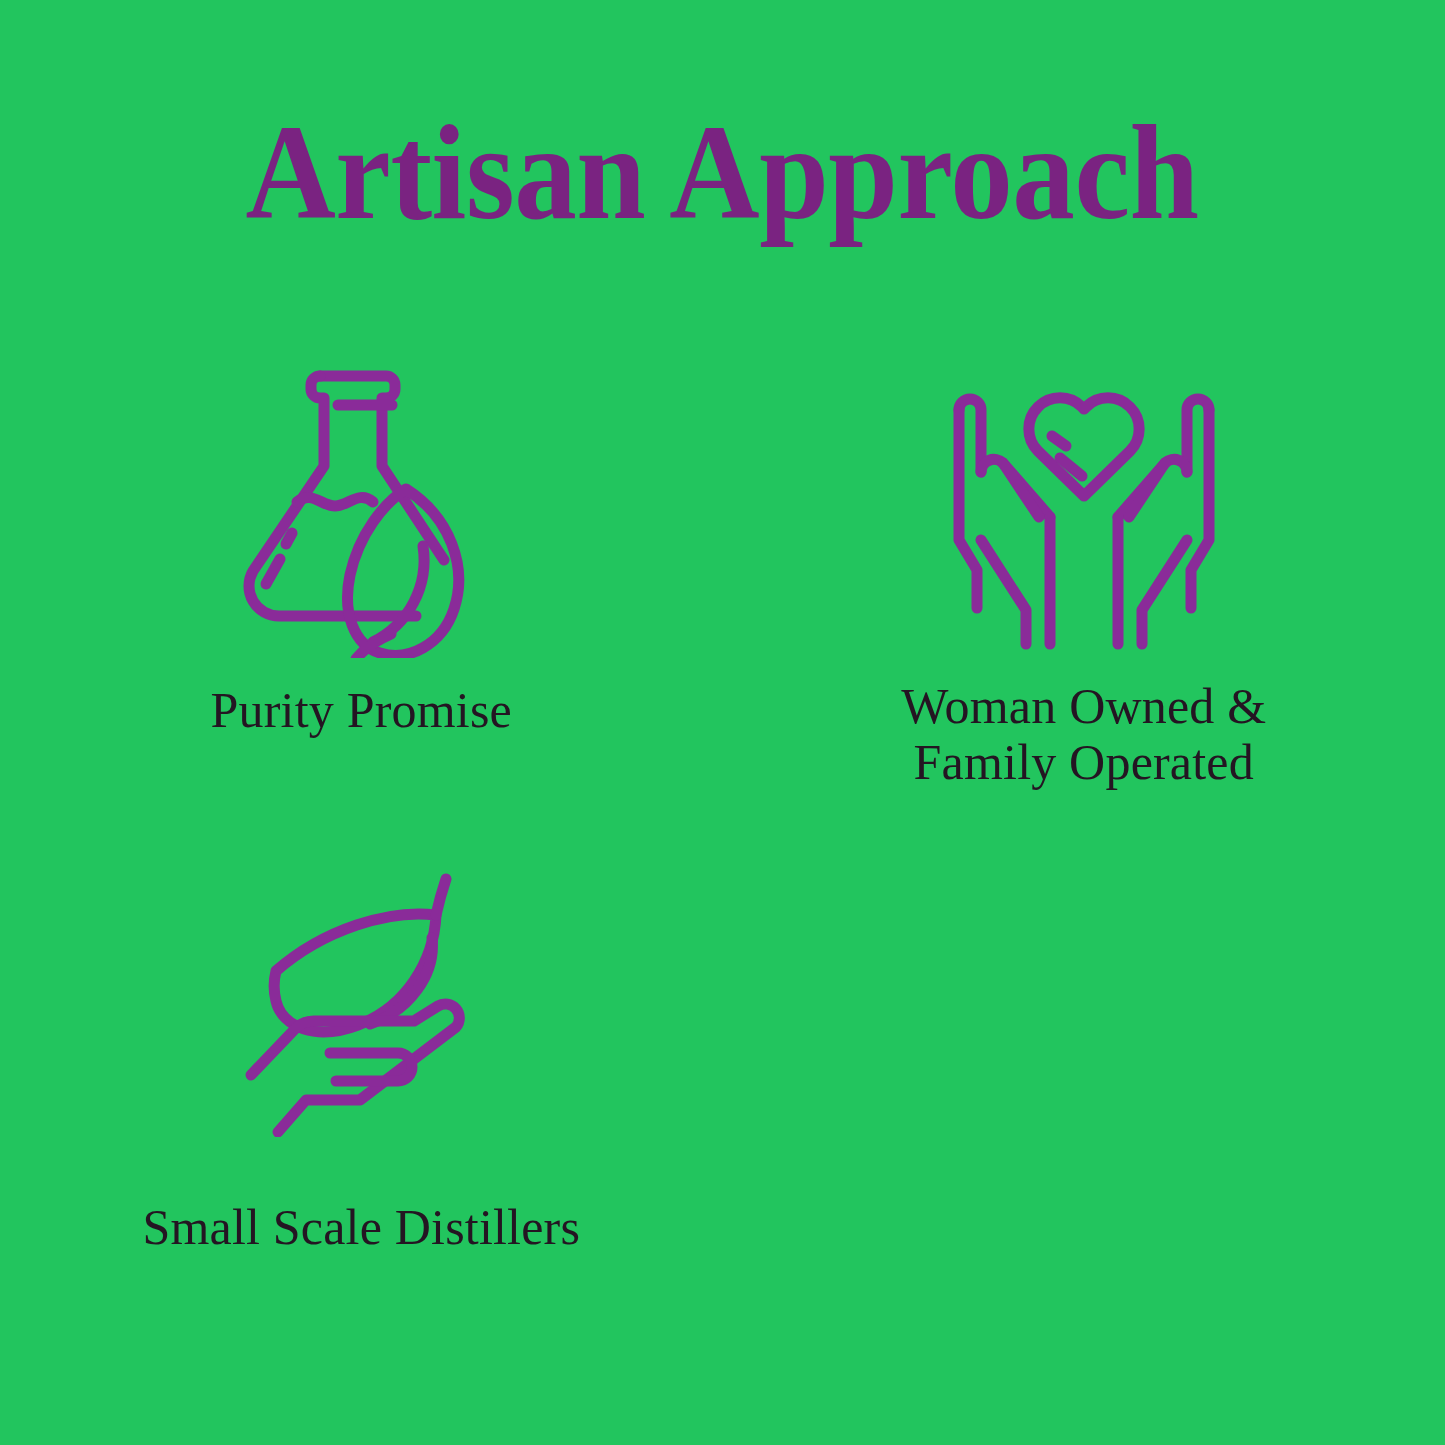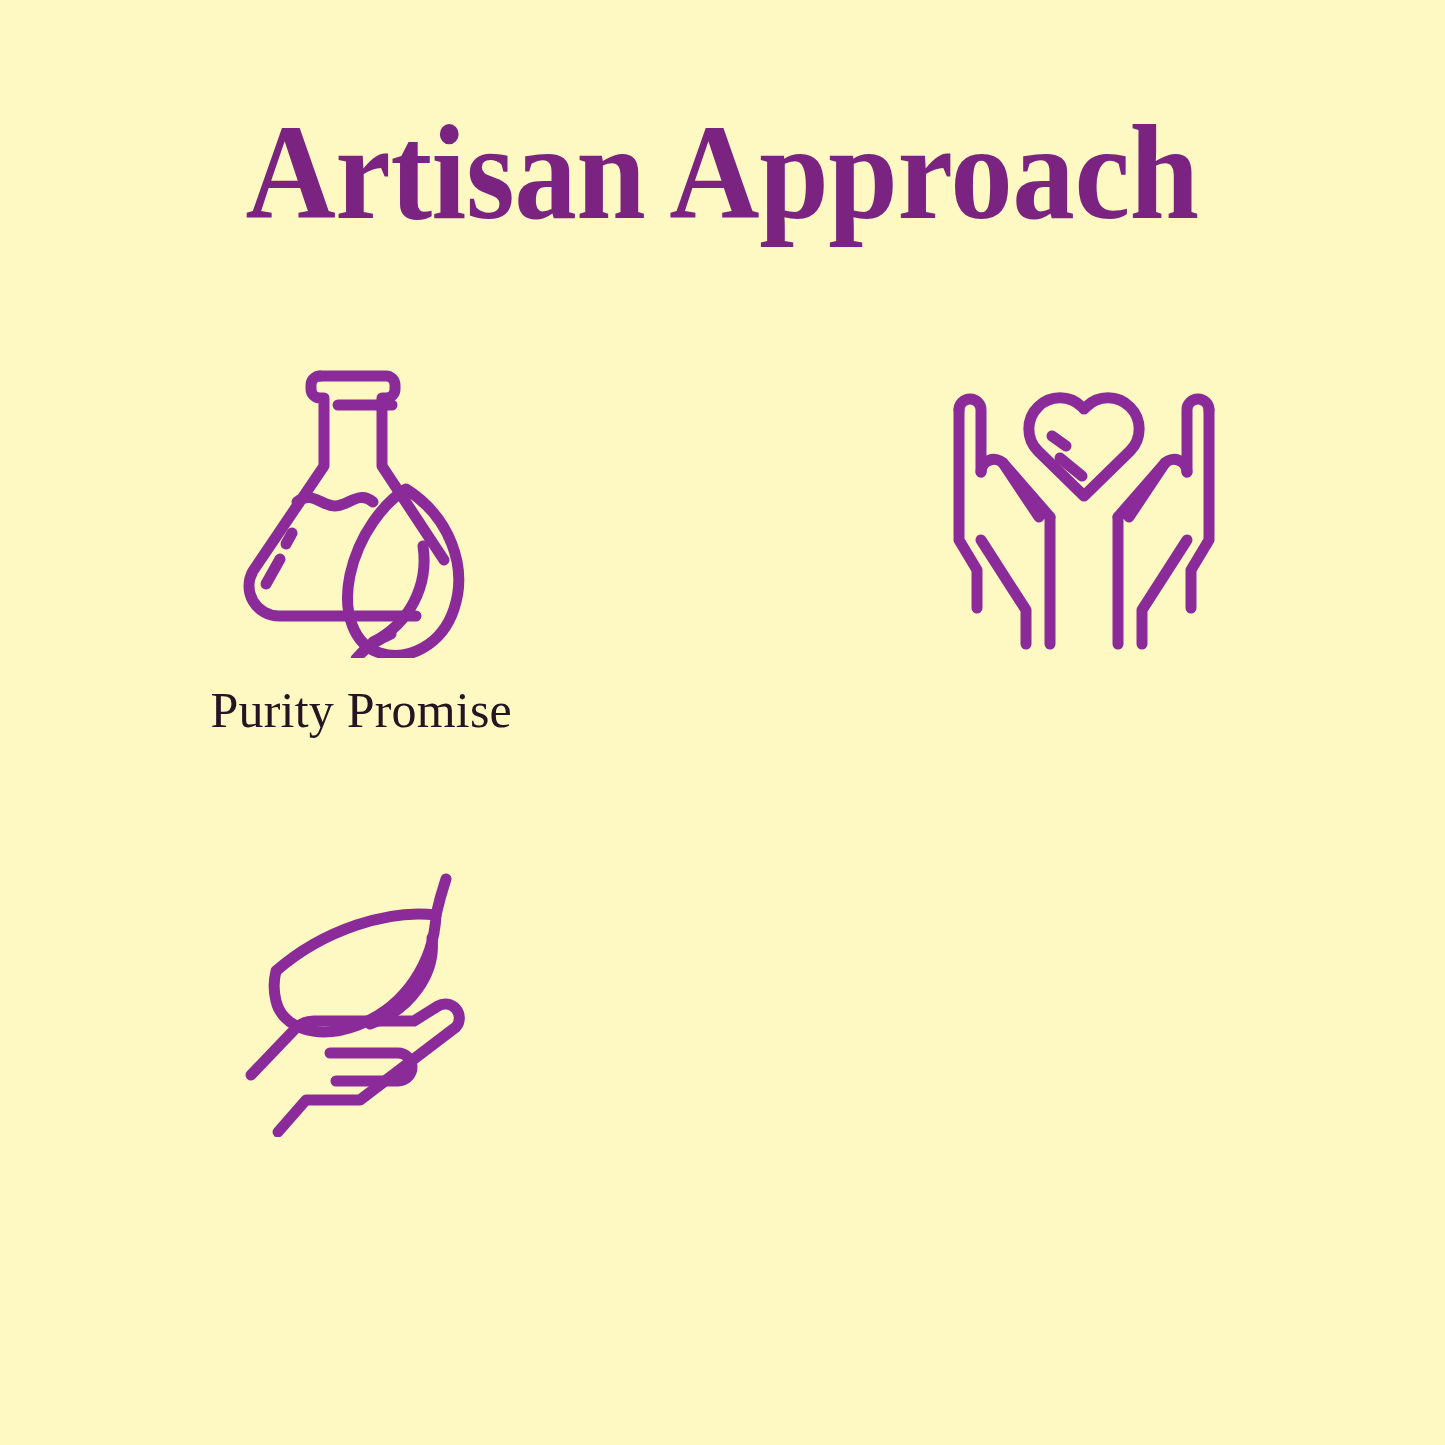--- a/index.html
+++ b/index.html
@@ -12,21 +12,21 @@
     height: 1445px;
     background: #f8f7f7;
     font-family: "Liberation Serif", "DejaVu Serif", serif;
     overflow: hidden;
   }
 
   .page {
     position: relative;
     width: 1445px;
     height: 1445px;
-    background: #fef9c3;
+    background: #22c55e;
     box-sizing: border-box;
   }
 
   
   .title-wrap {
     position: absolute;
     top: 104px;
     left: 0;
     width: 1445px;
     text-align: center;
@@ -155,34 +155,37 @@
           <path d="M47 176 l45 70 v34"></path>
 
           <path d="M275 46 a11 11 0 0 0 -22 0 v62"></path>
           <path d="M275 46 v130 l-18 30 v38"></path>
           <path d="M253 108 a13 13 0 0 0 -22 -9 l-47 54 v 0"></path>
           <path d="M231 99 l-36 54"></path>
           <path d="M184 153 v127"></path>
           <path d="M253 176 l-45 70 v34"></path>
         </svg>
       </span>
+      <p class="feature-label">Woman Owned &amp;
+Family Operated</p>
     </div>
 
     <div class="feature cell-3">
       <span class="feature-icon">
         <svg viewBox="0 0 250 270" fill="none" xmlns="http://www.w3.org/2000/svg" stroke="#8A2B99" stroke-width="11" stroke-linecap="round" stroke-linejoin="round">
 
           <path d="M40 104 c48 -42 114 -62 160 -56 c-2 46 -30 92 -78 110 c-42 16 -76 2 -82 -24 c-3 -12 -2 -22 0 -30 z"></path>
 
           <path d="M196 71 c4 36 -22 72 -62 86"></path>
 
           <path d="M200 48 c4 -18 8 -30 10 -36"></path>
 
           <path d="M15 208 l44 -46 a26 26 0 0 1 19 -8 h100 l24 -15 a14 14 0 0 1 18 21 l-96 73 h-54 l-28 32"></path>
 
           <path d="M94 186 h68 a14 14 0 0 1 0 28 h-62"></path>
         </svg>
       </span>
+      <p class="feature-label">Small Scale Distillers</p>
     </div>
 
 
   </div>
 </div>
 
 </body></html>

